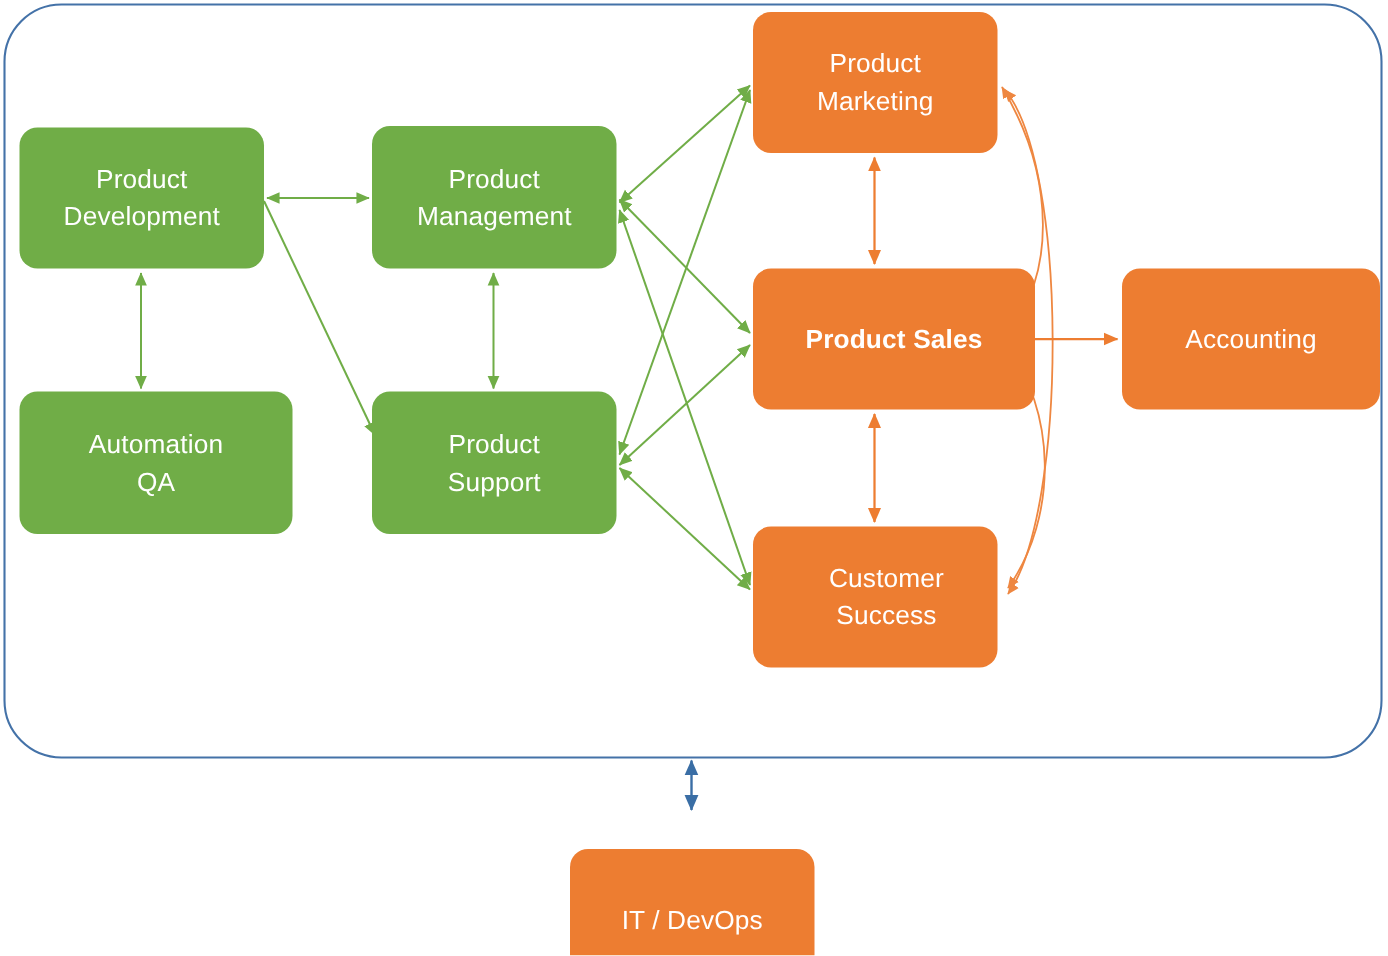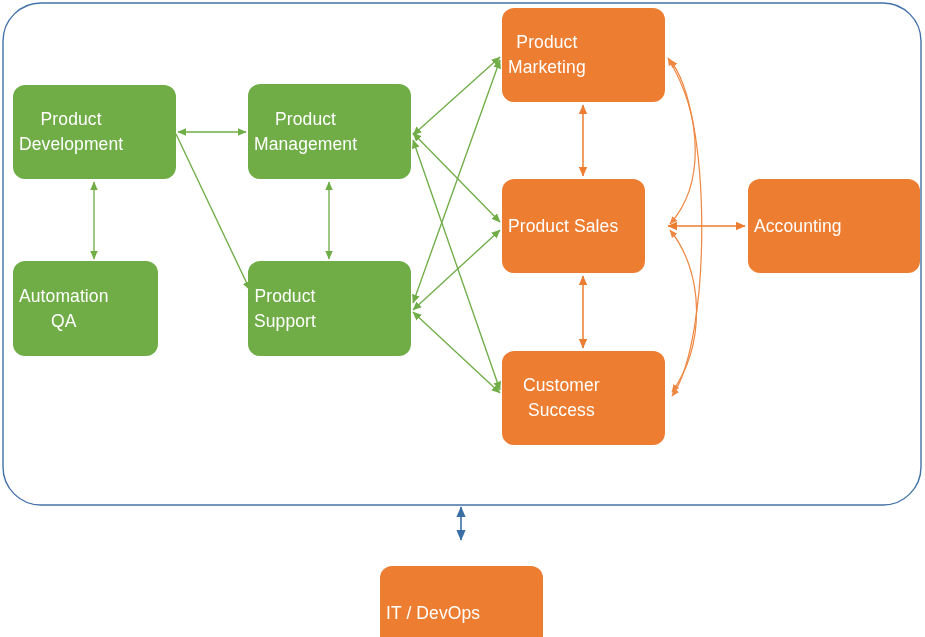--- a/index.html
+++ b/index.html
@@ -23,21 +23,21 @@
     top: 0;
     width: 925px;
     height: 637px;
     pointer-events: none;
   }
   .node {
     position: absolute;
     border-radius: 12px;
     display: flex;
     align-items: center;
-    justify-content: flex-start;
+    justify-content: center;
     text-align: center;
     color: #ffffff;
     font-size: 17.5px;
     line-height: 1.42;
     letter-spacing: 0.1px;
     box-sizing: border-box;
     padding: 2px 6px;
     z-index: 3;
   }
   .node span { display: block; white-space: pre-line; }
@@ -109,36 +109,36 @@
   <div class="node green" style="left:13px;top:85px;width:163px;height:94px;">
     <span>Product
 Development</span>
   </div>
 
   <div class="node green" style="left:248px;top:84px;width:163px;height:95px;">
     <span>Product
 Management</span>
   </div>
 
-  <div class="node green" style="left:13px;top:261px;width:145px;height:95px;">
+  <div class="node green" style="left:13px;top:261px;width:182px;height:95px;">
     <span>Automation
 QA</span>
   </div>
 
   <div class="node green" style="left:248px;top:261px;width:163px;height:95px;">
     <span>Product
 Support</span>
   </div>
 
   <div class="node orange" style="left:502px;top:8px;width:163px;height:94px;">
     <span>Product
 Marketing</span>
   </div>
 
-  <div class="node orange" style="left:502px;top:179px;width:143px;height:94px;">
+  <div class="node orange" style="left:502px;top:179px;width:188px;height:94px;font-weight:bold;">
     <span>Product Sales</span>
   </div>
 
   <div class="node orange" style="left:502px;top:351px;width:163px;height:94px;padding-left:21px;">
     <span>Customer
 Success</span>
   </div>
 
   <div class="node orange" style="left:748px;top:179px;width:172px;height:94px;">
     <span>Accounting</span>

